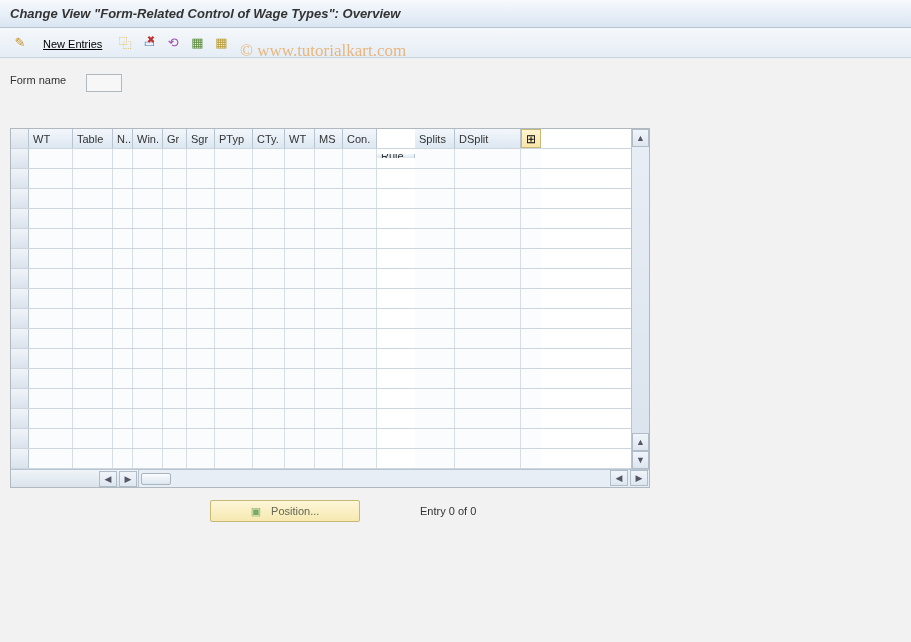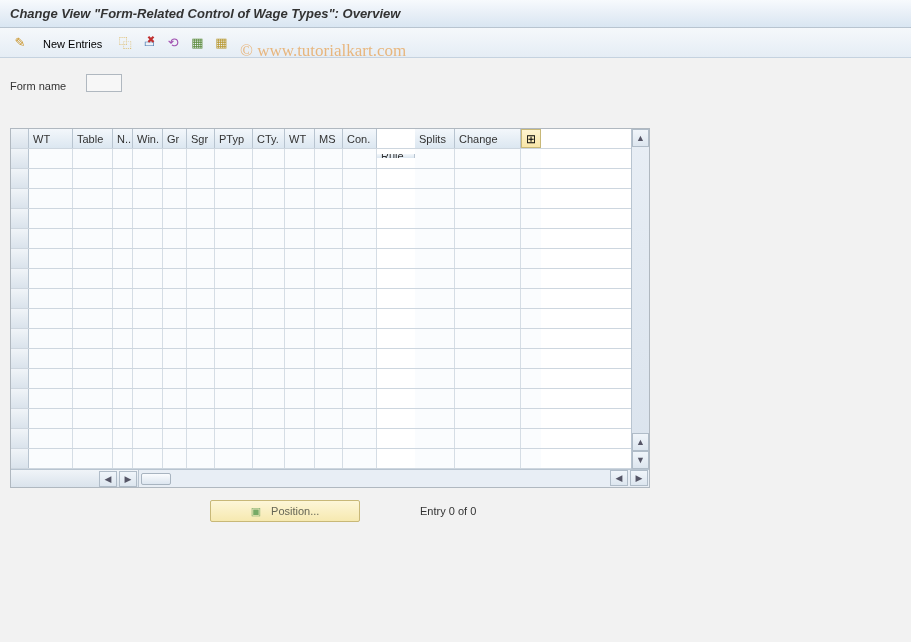--- a/index.html
+++ b/index.html
@@ -45,40 +45,41 @@
       border-radius: 2px;
       cursor: pointer;
       font-size: 13px;
     }
     .new-entries {
       padding: 0 8px;
       height: 20px;
       line-height: 20px;
       cursor: pointer;
       border: 1px solid transparent;
+      text-decoration: underline;
     }
     .watermark {
       position: absolute;
       top: 35px;
       left: 240px;
       color: #e8a860;
       font-size: 17px;
       font-family: Georgia, serif;
       opacity: 0.8;
       pointer-events: none;
       z-index: 100;
       margin-top: 6px;
     }
     .content-area {
       background: #f2f2f2;
       padding: 8px 10px;
     }
     .form-field-row {
       display: flex;
-      align-items: flex-end;
+      align-items: flex-start;
       gap: 16px;
       padding: 8px 0 16px 0;
     }
     .form-label { min-width: 60px; color: #333; }
     .form-input {
       width: 36px;
       height: 18px;
       border: 1px solid #b0b8c0;
       background: #f7f7f7;
       padding: 0 3px;
@@ -274,21 +275,21 @@
           <div class="cell c-win">Win.</div>
           <div class="cell c-gr">Gr</div>
           <div class="cell c-sgr">Sgr</div>
           <div class="cell c-ptyp">PTyp</div>
           <div class="cell c-cty">CTy.</div>
           <div class="cell c-wt2">WT</div>
           <div class="cell c-ms">MS</div>
           <div class="cell c-con">Con.</div>
           <div class="cell c-rule">Rule</div>
           <div class="cell c-splits">Splits</div>
-          <div class="cell c-dsplit">Change</div>
+          <div class="cell c-dsplit">DSplit</div>
           <div class="config-btn">
             <span>⊞</span>
           </div>
         </div>
 
         <div id="table-body">
             <div class="grid-row">
               <div class="row-sel"></div>
               <div class="cell c-wt"></div>
               <div class="cell c-table"></div>

